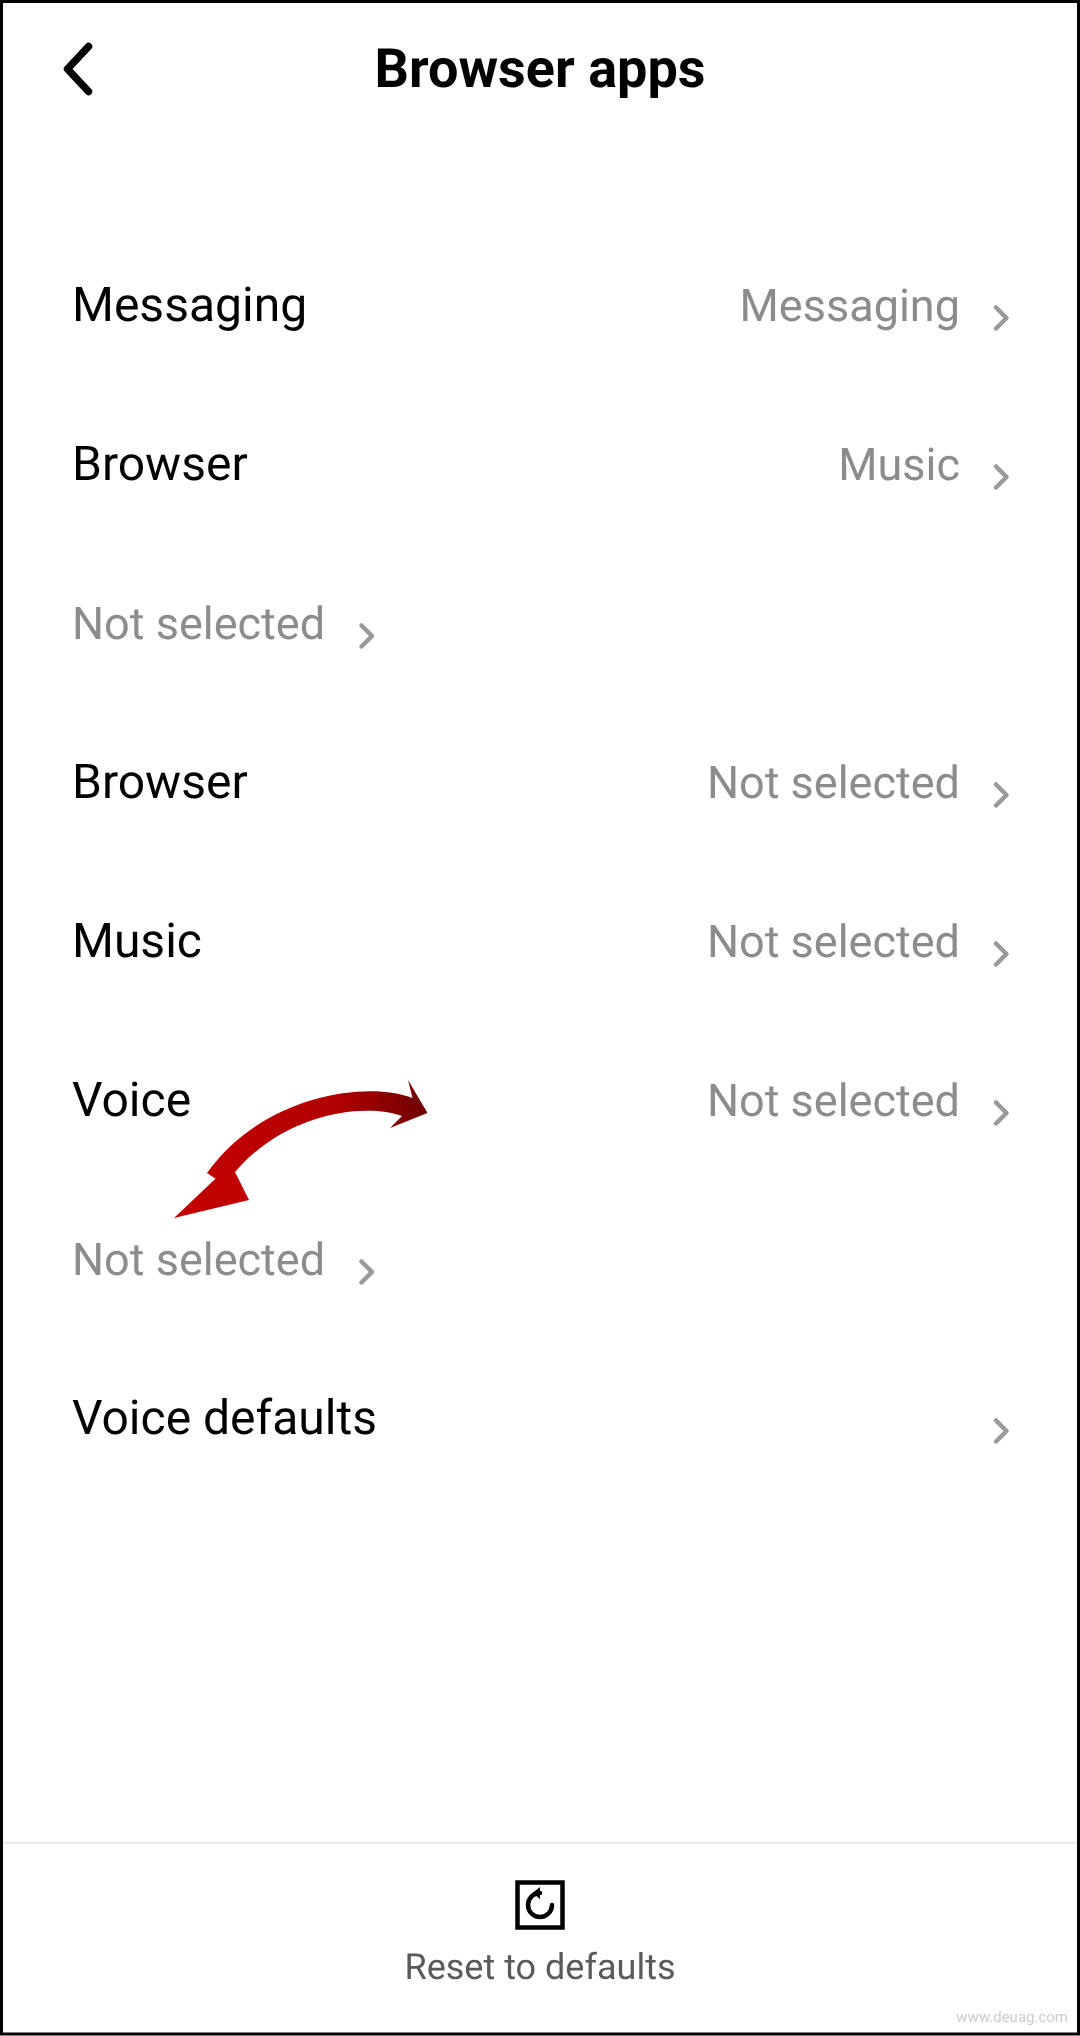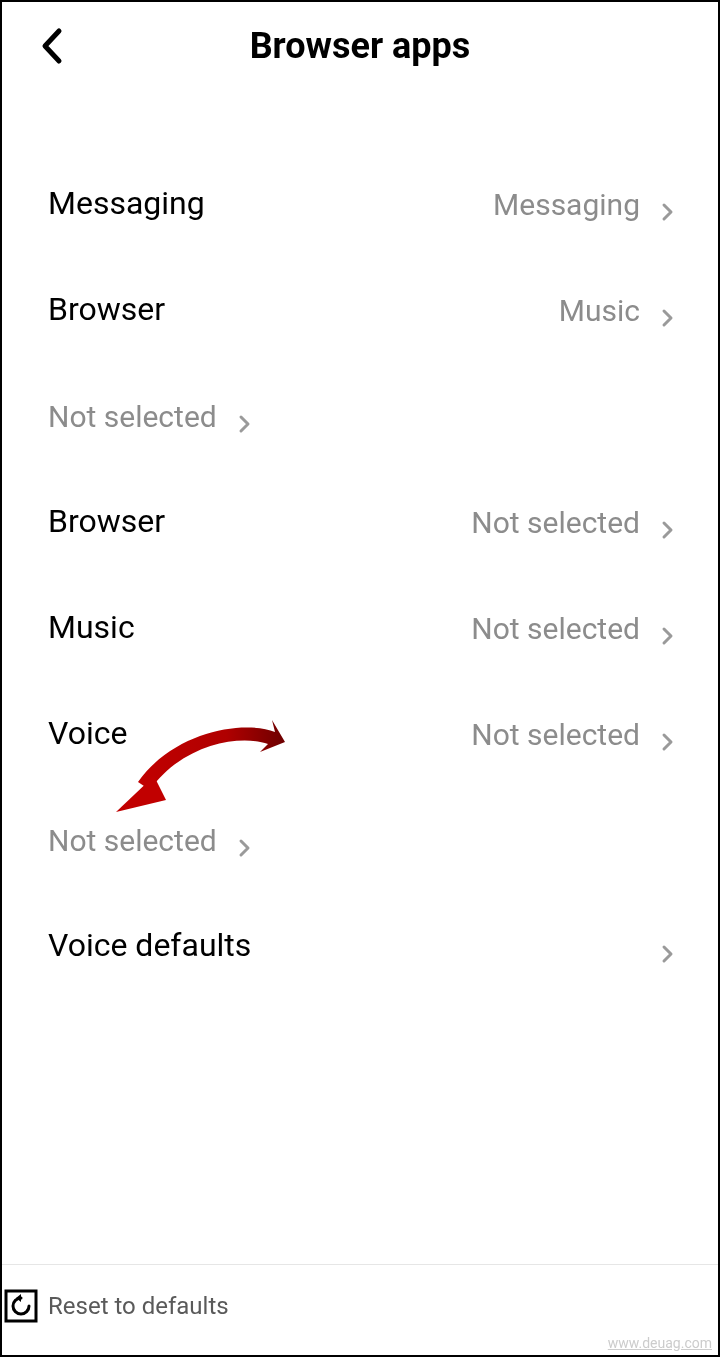--- a/index.html
+++ b/index.html
@@ -63,39 +63,38 @@
     }
     .chevron {
       width: 20px;
       height: 20px;
       flex-shrink: 0;
     }
     .footer {
       border-top: 1px solid #e6e6e6;
       padding: 22px 0 30px 0;
       display: flex;
-      flex-direction: row;
+      flex-direction: column;
       align-items: center;
       gap: 8px;
     }
     .reset-icon {
       width: 38px;
       height: 38px;
     }
     .reset-label {
       font-size: 24px;
       color: #5a5a5a;
     }
     .watermark {
       position: absolute;
       bottom: 4px;
       right: 6px;
-      font-size: 14px;
+      font-size: 10px;
       color: #cccccc;
-      text-decoration: underline;
     }
     .annotation-arrow {
       position: absolute;
       left: 108px;
       top: 718px;
       width: 175px;
       height: 105px;
       pointer-events: none;
     }
   </style>

